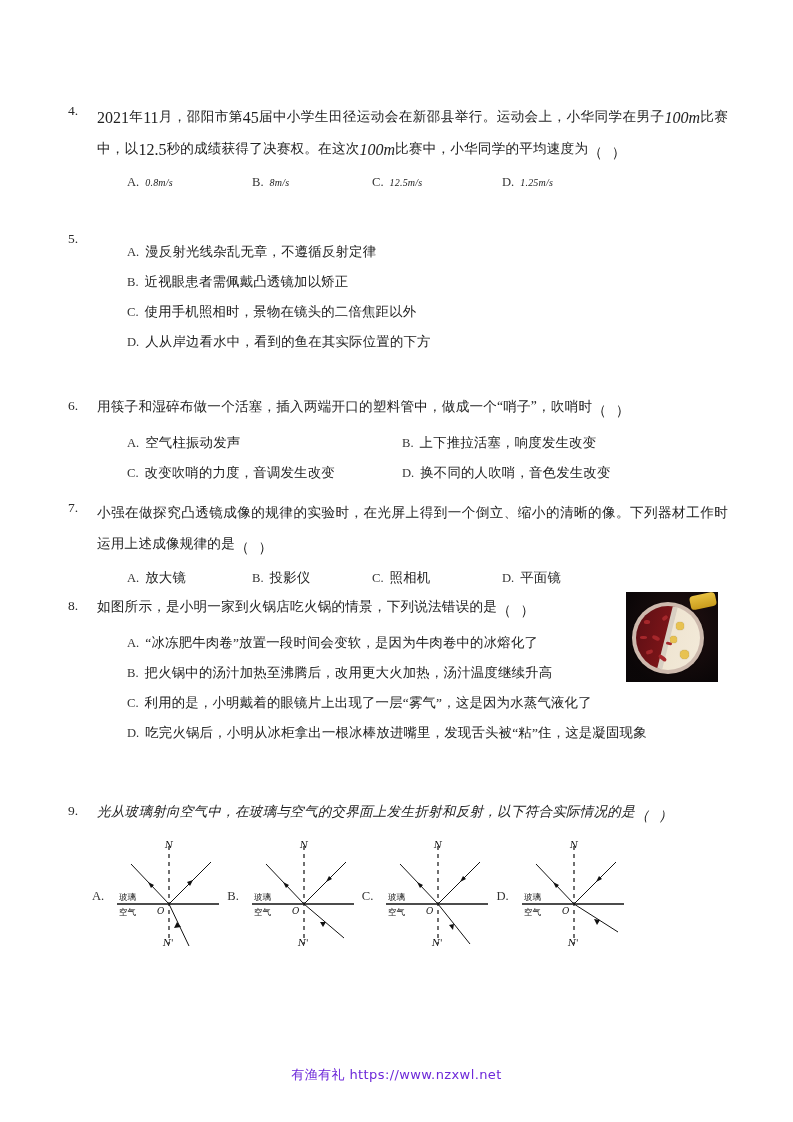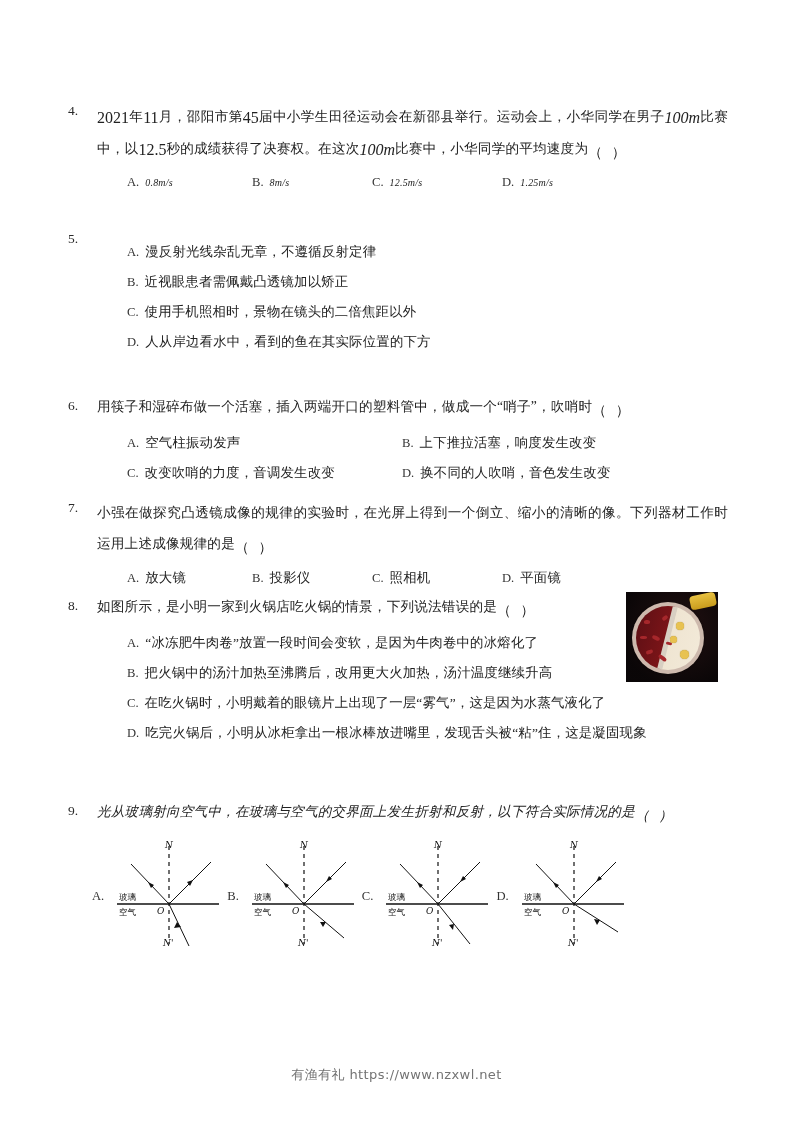--- a/index.html
+++ b/index.html
@@ -127,21 +127,21 @@
     font-size:12.6px;color:#333;margin-right:3px;
     position:relative;top:2px;
   }
   .diagram{width:120px;height:112px;}
 
   
   .footer{
     position:absolute;left:0;top:1066px;width:793px;
     text-align:center;
     font-size:13px;
-    color:#737373;
+    color:#6d28d9;
     font-family:"DejaVu Sans", sans-serif;
     letter-spacing:.4px;
   }
   .footer .cn{font-family:"DejaVu Sans", sans-serif;}
 </style>
 </head>
 <body>
 
 <div class="page">
 
@@ -290,21 +290,21 @@
           </div>
           <div class="opt-line" style="line-height:29px;">
             <span class="opt">
               <span class="opt-k">B.</span>
               <span class="opt-t">把火锅中的汤汁加热至沸腾后，改用更大火加热，汤汁温度继续升高</span>
             </span>
           </div>
           <div class="opt-line" style="line-height:29px;">
             <span class="opt">
               <span class="opt-k">C.</span>
-              <span class="opt-t">在吃火锅时，小明戴着的眼镜片上出现了一层“雾气”，这是因为水蒸气液化了</span>
+              <span class="opt-t">利用的是，小明戴着的眼镜片上出现了一层“雾气”，这是因为水蒸气液化了</span>
             </span>
           </div>
           <div class="opt-line" style="line-height:29px;">
             <span class="opt">
               <span class="opt-k">D.</span>
               <span class="opt-t">吃完火锅后，小明从冰柜拿出一根冰棒放进嘴里，发现舌头被“粘”住，这是凝固现象</span>
             </span>
           </div>
         </div>
       </div>

